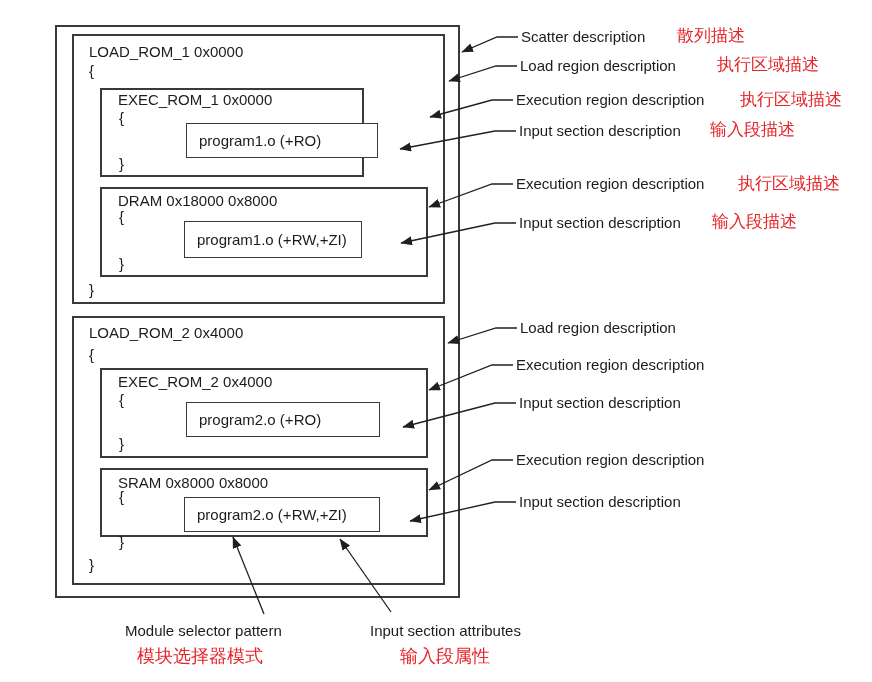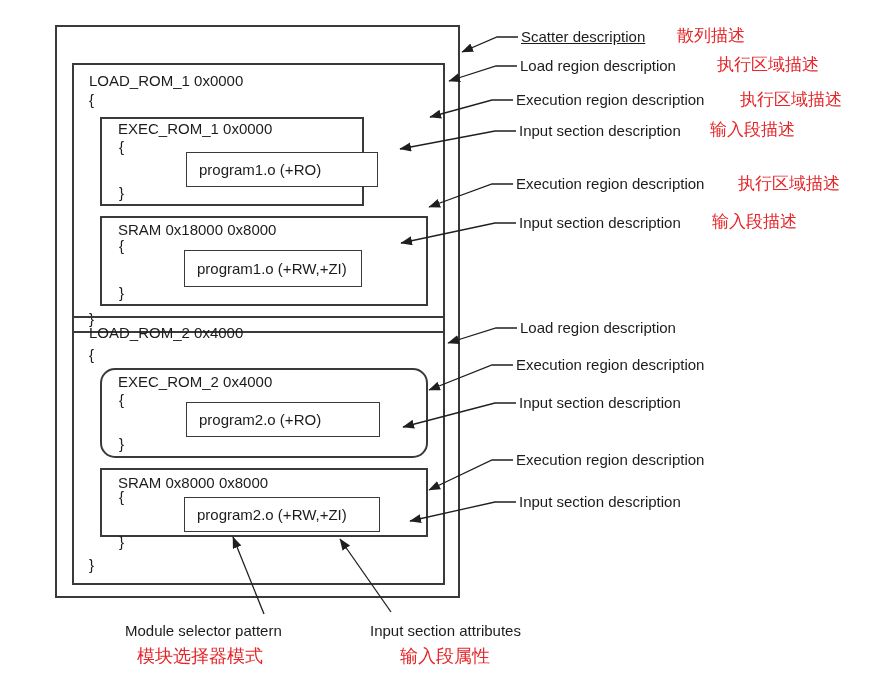--- a/index.html
+++ b/index.html
@@ -71,70 +71,70 @@
     z-index: 5;
   }
 </style>
 </head>
 <body>
 
 <div class="canvas">
 
   <div class="box" style="left:55px; top:25px; width:405px; height:573px;">
 
-    <div class="box" style="left:15px; top:7px; width:373px; height:270px;margin-top:29px;">
+    <div class="box" style="left:15px; top:7px; width:373px; height:270px;">
       <div class="btxt" style="left:15px; top:8px;">LOAD_ROM_1 0x0000</div>
       <div class="btxt" style="left:15px; top:27px;">{</div>
       <div class="btxt" style="left:15px; top:246px;">}</div>
 
       <div class="box" style="left:26px; top:52px; width:264px; height:89px;">
         <div class="btxt" style="left:16px; top:2px;">EXEC_ROM_1 0x0000</div>
         <div class="btxt" style="left:17px; top:20px;">{</div>
         <div class="btxt" style="left:17px; top:66px;">}</div>
         <div class="pbox" style="left:84px; top:33px; width:192px; height:35px;">
           <span>program1.o (+RO)</span>
         </div>
       </div>
 
       <div class="box" style="left:26px; top:151px; width:328px; height:90px;">
-        <div class="btxt" style="left:16px; top:4px;">SRAM 0x18000 0x8000</div>
+        <div class="btxt" style="left:16px; top:4px;">DRAM 0x18000 0x8000</div>
         <div class="btxt" style="left:17px; top:20px;">{</div>
         <div class="btxt" style="left:17px; top:67px;">}</div>
         <div class="pbox" style="left:82px; top:32px; width:178px; height:37px;">
           <span>program1.o (+RW,+ZI)</span>
         </div>
       </div>
     </div>
 
     <div class="box" style="left:15px; top:289px; width:373px; height:269px;">
       <div class="btxt" style="left:15px; top:7px;">LOAD_ROM_2 0x4000</div>
       <div class="btxt" style="left:15px; top:29px;">{</div>
       <div class="btxt" style="left:15px; top:239px;">}</div>
 
-      <div class="box" style="left:26px; top:50px; width:328px; height:90px;border-radius:15px;">
+      <div class="box" style="left:26px; top:50px; width:328px; height:90px;">
         <div class="btxt" style="left:16px; top:4px;">EXEC_ROM_2 0x4000</div>
         <div class="btxt" style="left:17px; top:22px;">{</div>
         <div class="btxt" style="left:17px; top:66px;">}</div>
         <div class="pbox" style="left:84px; top:32px; width:194px; height:35px;">
           <span>program2.o (+RO)</span>
         </div>
       </div>
 
       <div class="box" style="left:26px; top:150px; width:328px; height:69px;">
         <div class="btxt" style="left:16px; top:5px;">SRAM 0x8000 0x8000</div>
         <div class="btxt" style="left:17px; top:19px;">{</div>
         <div class="btxt" style="left:17px; top:64px;">}</div>
         <div class="pbox" style="left:82px; top:27px; width:196px; height:35px;">
           <span>program2.o (+RW,+ZI)</span>
         </div>
       </div>
     </div>
   </div>
 
-  <div class="callout-en" style="left:521px; top:28px;text-decoration:underline;">Scatter description</div>
+  <div class="callout-en" style="left:521px; top:28px;">Scatter description</div>
   <div class="callout-en" style="left:520px; top:57px;">Load region description</div>
   <div class="callout-en" style="left:516px; top:91px;">Execution region description</div>
   <div class="callout-en" style="left:519px; top:122px;">Input section description</div>
   <div class="callout-en" style="left:516px; top:175px;">Execution region description</div>
   <div class="callout-en" style="left:519px; top:214px;">Input section description</div>
   <div class="callout-en" style="left:520px; top:319px;">Load region description</div>
   <div class="callout-en" style="left:516px; top:356px;">Execution region description</div>
   <div class="callout-en" style="left:519px; top:394px;">Input section description</div>
   <div class="callout-en" style="left:516px; top:451px;">Execution region description</div>
   <div class="callout-en" style="left:519px; top:493px;">Input section description</div>

